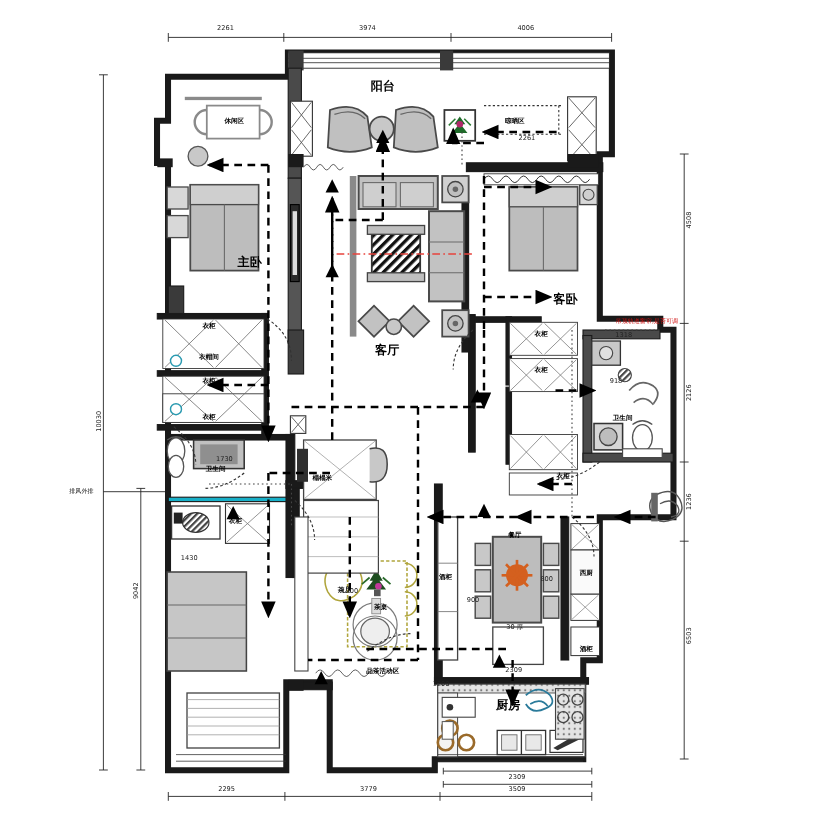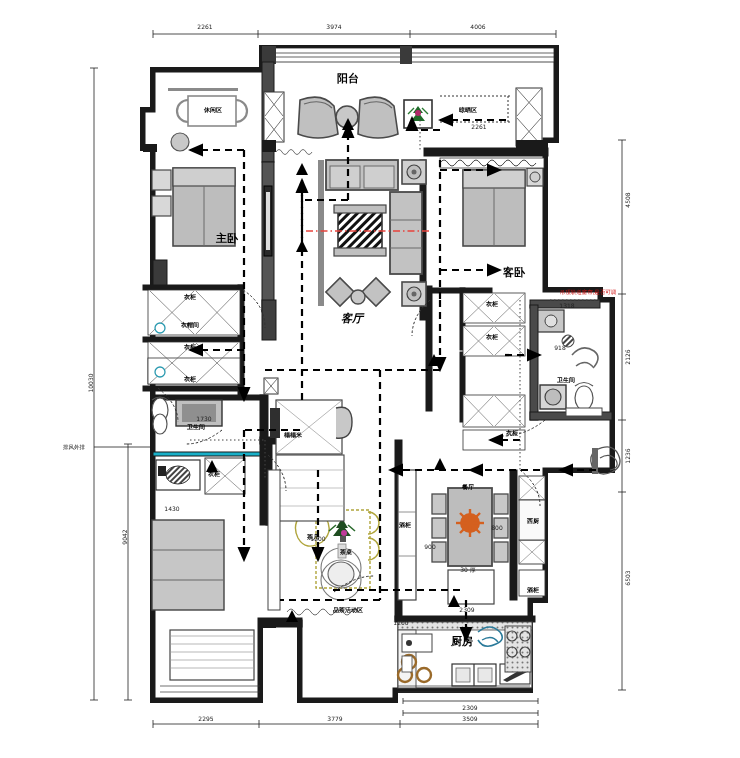--- a/index.html
+++ b/index.html
@@ -492,21 +492,21 @@
     <line x1="398" y1="692" x2="530" y2="692"></line>
     <line x1="398" y1="686" x2="530" y2="686"></line>
   </g>
 </svg>
 
 <div id="labels">
     <div class="lbl room" style="left: 348px; top: 78px;">阳台</div>
     <div class="lbl sub" style="left: 213px; top: 110px;">休闲区</div>
     <div class="lbl sub" style="left: 468px; top: 110px;">晾晒区</div>
     <div class="lbl room" style="left: 227px; top: 238px;">主卧</div>
-    <div class="lbl room" style="left: 352px; top: 318px; font-style: italic;">客厅</div>
+    <div class="lbl room" style="left: 352px; top: 318px;">客厅</div>
     <div class="lbl room" style="left: 514px; top: 272px;">客卧</div>
     <div class="lbl sub" style="left: 566px; top: 380px;">卫生间</div>
     <div class="lbl sub" style="left: 196px; top: 427px;">卫生间</div>
     <div class="lbl sub" style="left: 468px; top: 487px;">餐厅</div>
     <div class="lbl room" style="left: 462px; top: 641px;">厨房</div>
     <div class="lbl sub" style="left: 348px; top: 610px;">品茶活动区</div>
     <div class="lbl sub" style="left: 190px; top: 297px;">衣柜</div>
     <div class="lbl sub" style="left: 190px; top: 325px;">衣帽间</div>
     <div class="lbl sub" style="left: 190px; top: 347px;">衣柜</div>
     <div class="lbl sub" style="left: 190px; top: 379px;">衣柜</div>

